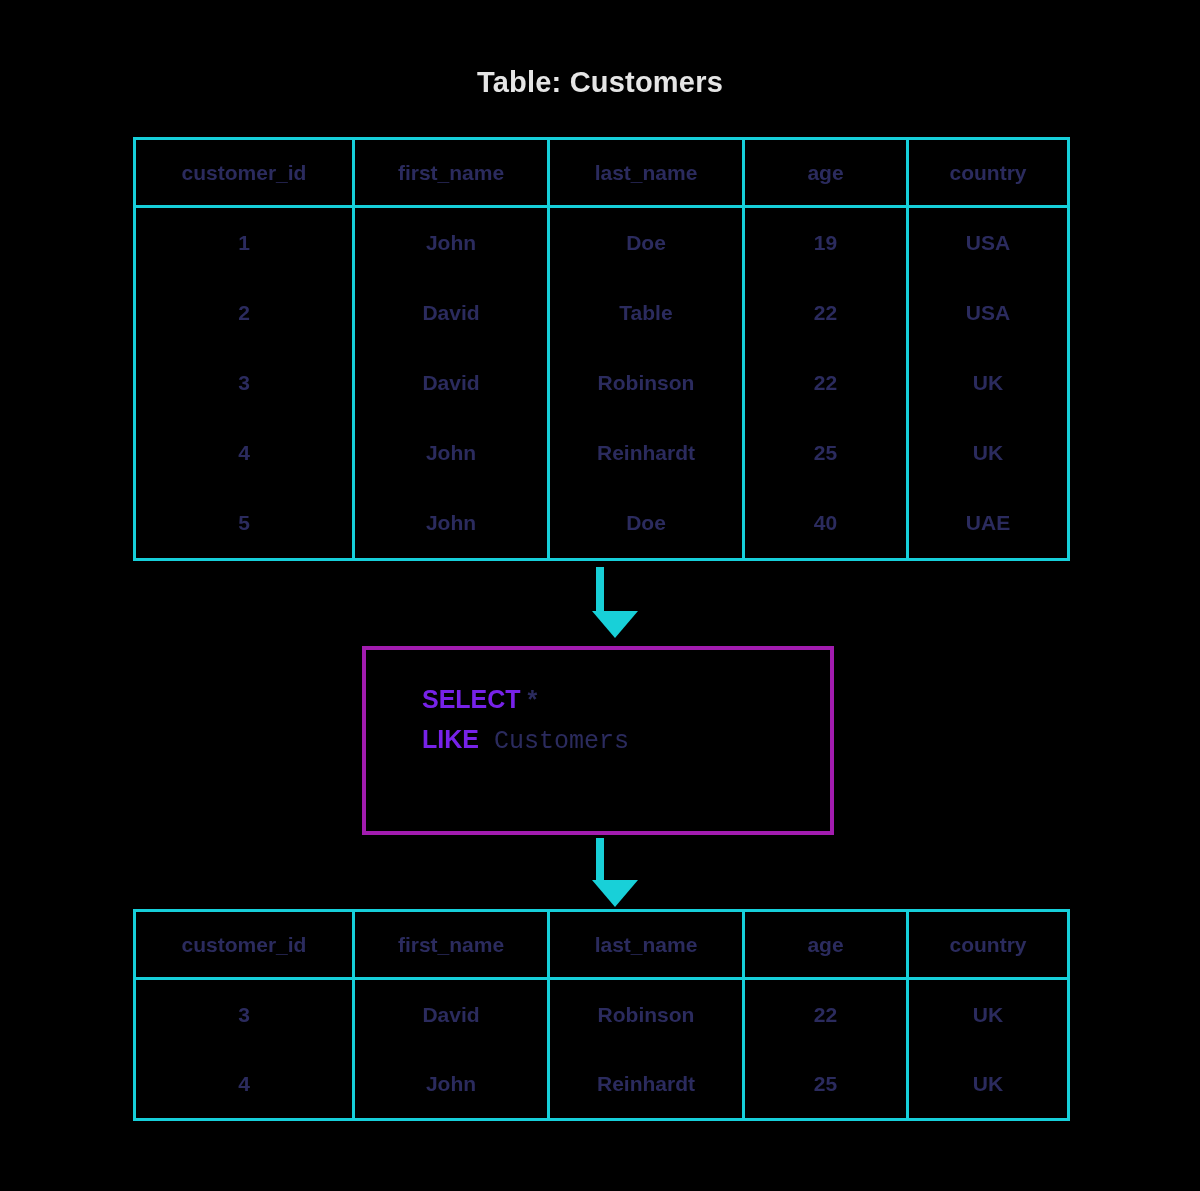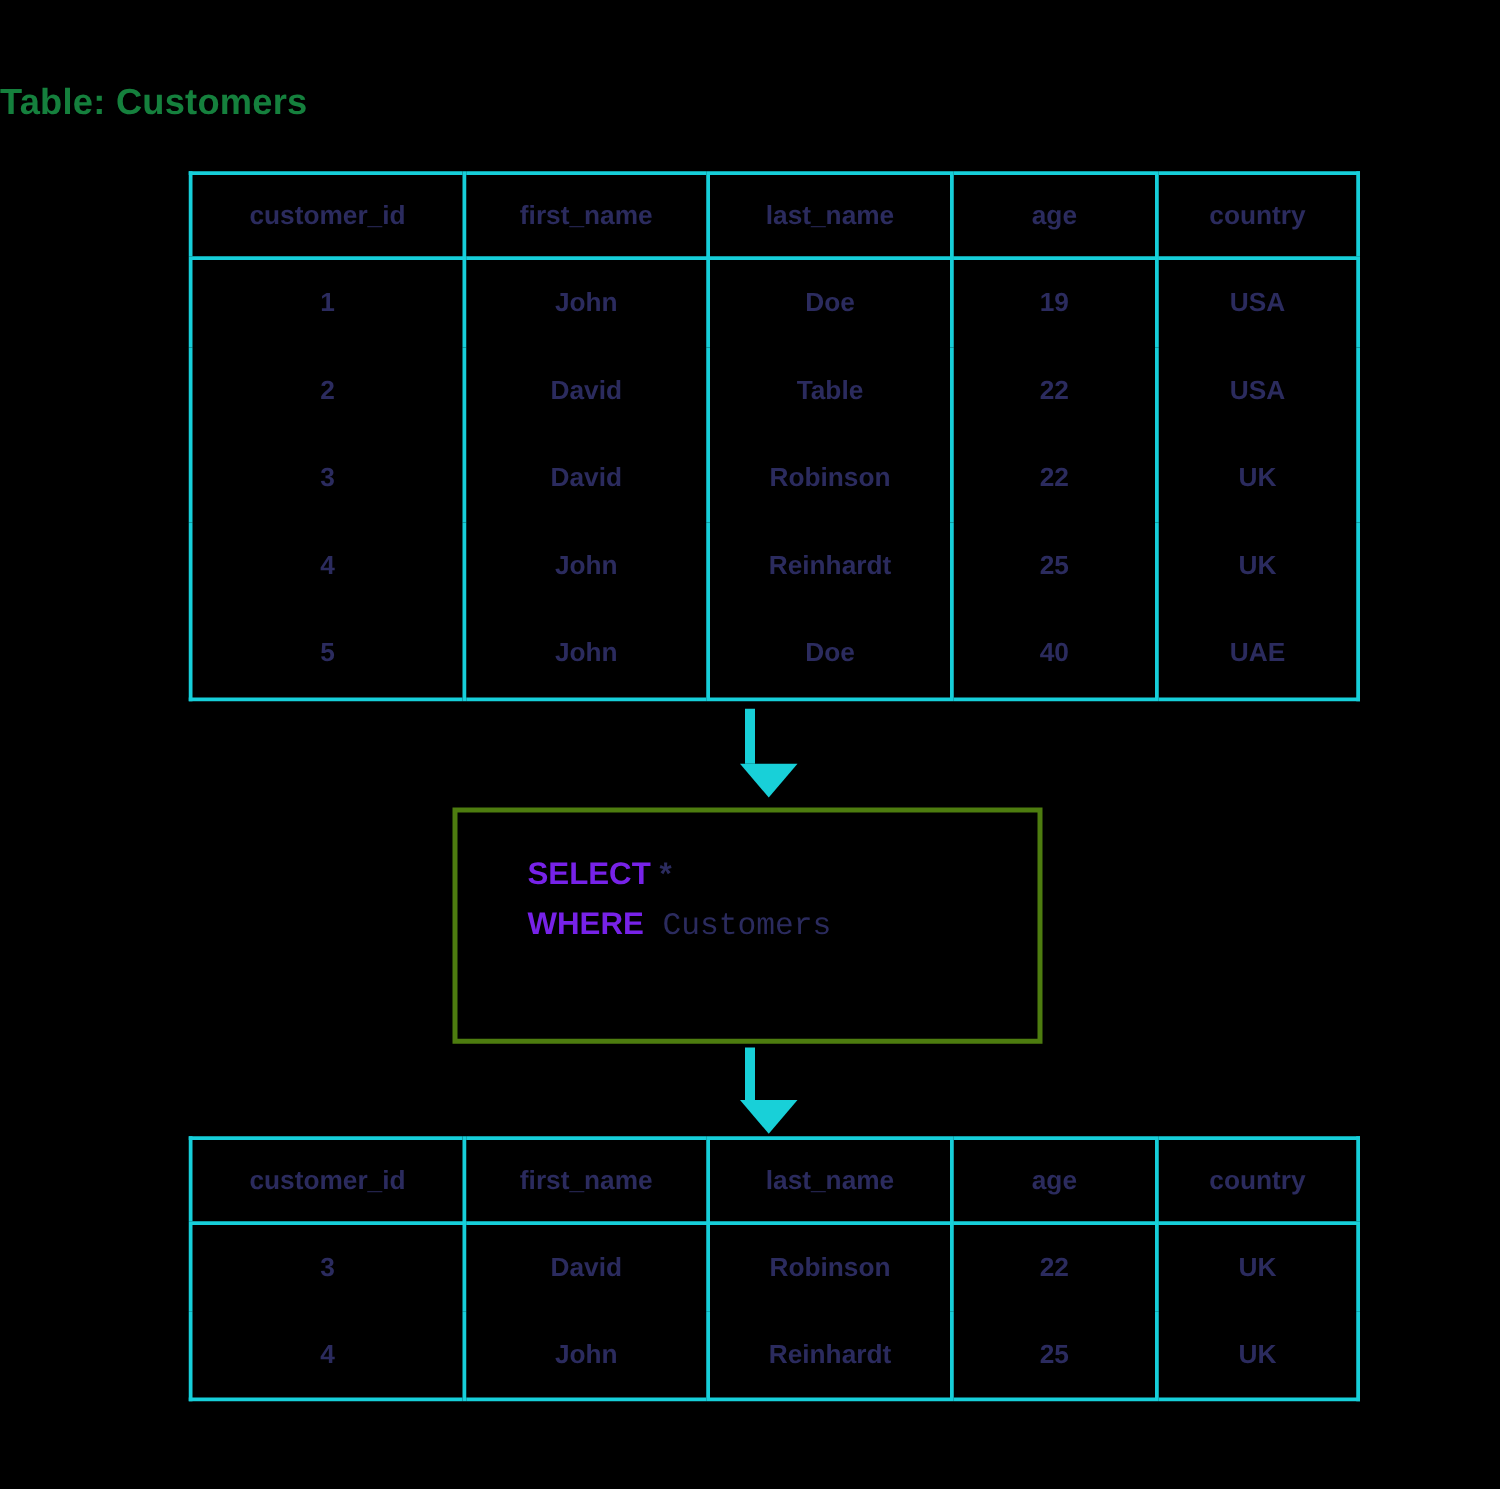--- a/index.html
+++ b/index.html
@@ -14,30 +14,31 @@
     font-family: "Liberation Sans", sans-serif;
     overflow: hidden;
   }
 
   
   .page-title {
     position: absolute;
     top: 66px;
     left: 0;
     width: 1200px;
+    text-align: center;
     font-size: 29px;
     font-weight: bold;
     letter-spacing: 0.2px;
-    color: #15803d;
+    color: #e5e5e5;
   }
 
   
   .sql-table {
     position: absolute;
-    left: 151px;
+    left: 133px;
     width: 934px;
     border-collapse: collapse;
     table-layout: fixed;
     border: 3px solid #16cfda;
   }
   #source-table { top: 137px; }
   #result-table { top: 909px; }
 
   .sql-table col.c-id      { width: 219px; }
   .sql-table col.c-first   { width: 195px; }
@@ -94,21 +95,21 @@
   #arrow-bottom { top: 838px; }
   #arrow-bottom .shaft { height: 42px; }
 
   
   .query-box {
     position: absolute;
     left: 362px;
     top: 646px;
     width: 472px;
     height: 189px;
-    border: 4px solid #4d7c0f;
+    border: 4px solid #a21caf;
     box-sizing: border-box;
   }
   .query-lines {
     position: absolute;
     left: 56px;
     top: 29px;
     line-height: 40px;
   }
   .query-line {
     white-space: nowrap;
@@ -187,21 +188,21 @@
   <div class="shaft"></div>
   <div class="head"></div>
 </div>
 
 <div class="query-box">
   <div class="query-lines">
     <div class="query-line">
       <span class="kw">SELECT</span><span class="lit"> *</span>
     </div>
     <div class="query-line">
-      <span class="kw">WHERE</span><span class="ident"> Customers</span>
+      <span class="kw">LIKE</span><span class="ident"> Customers</span>
     </div>
   </div>
 </div>
 
 <div class="arrow" id="arrow-bottom">
   <div class="shaft"></div>
   <div class="head"></div>
 </div>
 
 <table class="sql-table" id="result-table">

